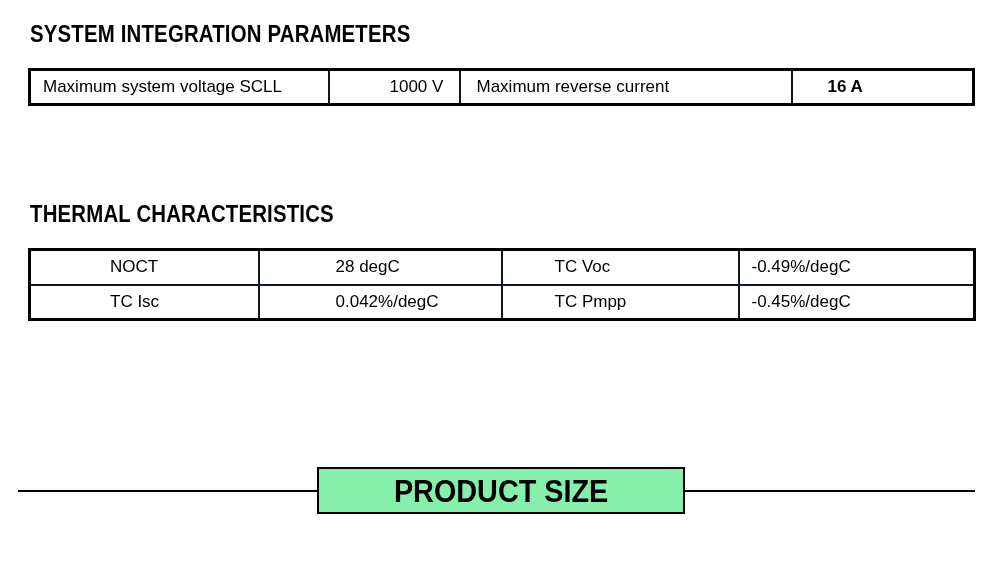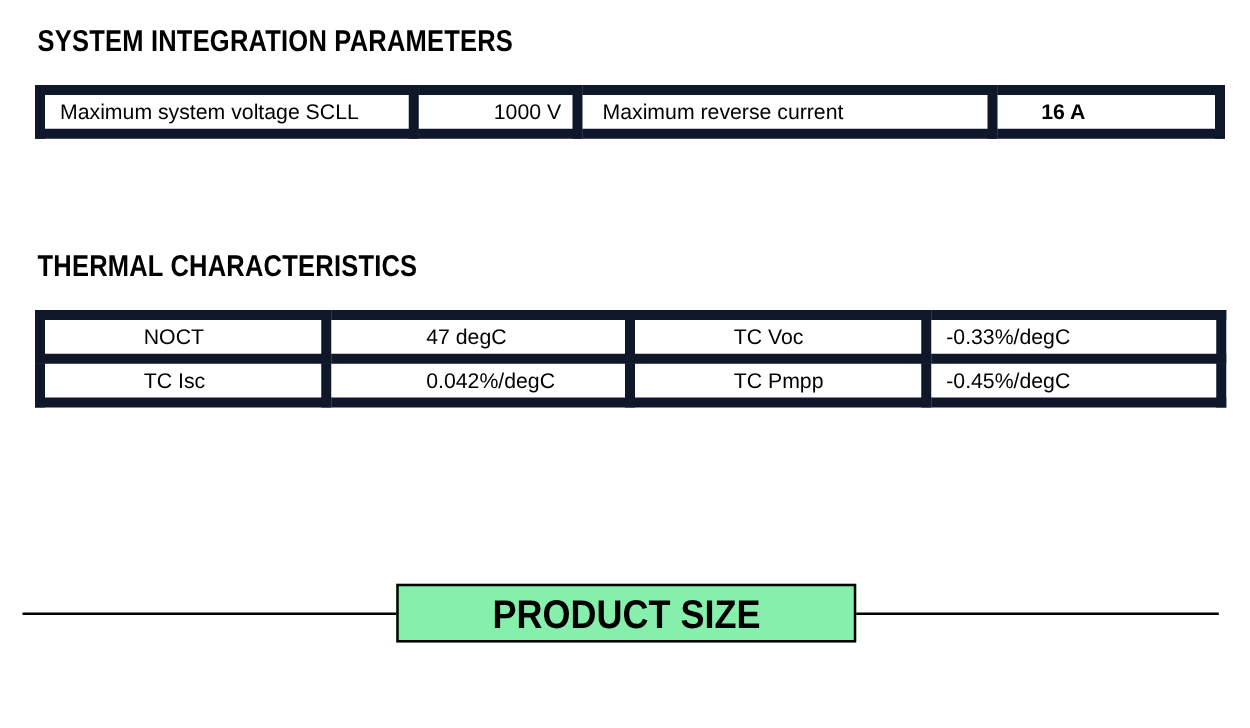--- a/index.html
+++ b/index.html
@@ -33,40 +33,40 @@
 
   
   table.param-table {
     position: absolute;
     border-collapse: collapse;
     table-layout: fixed;
     background: #ffffff;
     border: 3px solid #000000;
   }
   table.param-table td {
-    border: 8px solid #0f172a;
+    border: 2px solid #0f172a;
     font-size: 17px;
     vertical-align: middle;
     text-align: left;
     padding: 0;
     white-space: nowrap;
     overflow: hidden;
   }
   table.param-table tr { height: 35px; }
 
   #table1 { left: 28px; top: 68px; width: 944px; }
   #table1 td:nth-child(1) { padding-left: 12px; }
   #table1 td:nth-child(2) { padding-left: 60px; }
   #table1 td:nth-child(3) { padding-left: 16px; }
   #table1 td:nth-child(4) { padding-left: 35px; font-weight: bold; }
 
   #table2 { left: 28px; top: 248px; width: 945px; }
   #table2 td:nth-child(1) { padding-left: 79px; margin-top: 17px; }
   #table2 td:nth-child(2) { padding-left: 76px; }
-  #table2 td:nth-child(3) { padding-left: 79px; }
+  #table2 td:nth-child(3) { padding-left: 52px; }
   #table2 td:nth-child(4) { padding-left: 12px; }
 
   
   .banner-line {
     position: absolute;
     left: 18px;
     top: 490px;
     width: 957px;
     height: 2px;
     background: #000000;
@@ -122,23 +122,23 @@
   <table class="param-table" id="table2">
     <colgroup>
       <col style="width:229px">
         <col style="width:243px">
         <col style="width:237px">
         <col style="width:236px">
     </colgroup>
     <tbody>
       <tr>
         <td>NOCT</td>
-        <td>47 degC</td>
+        <td>28 degC</td>
         <td>TC Voc</td>
-        <td>-0.33%/degC</td>
+        <td>-0.49%/degC</td>
       </tr>
       <tr>
         <td>TC Isc</td>
         <td>0.042%/degC</td>
         <td>TC Pmpp</td>
         <td>-0.45%/degC</td>
       </tr>
     </tbody>
   </table>
 

